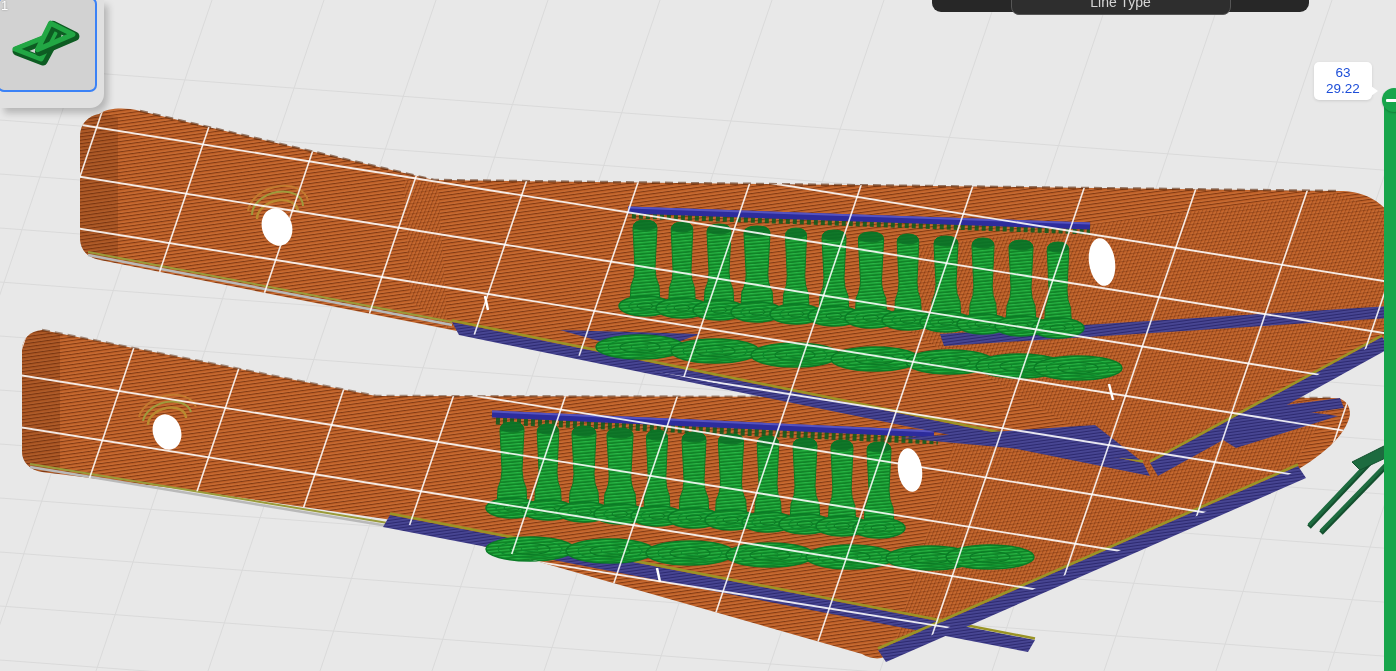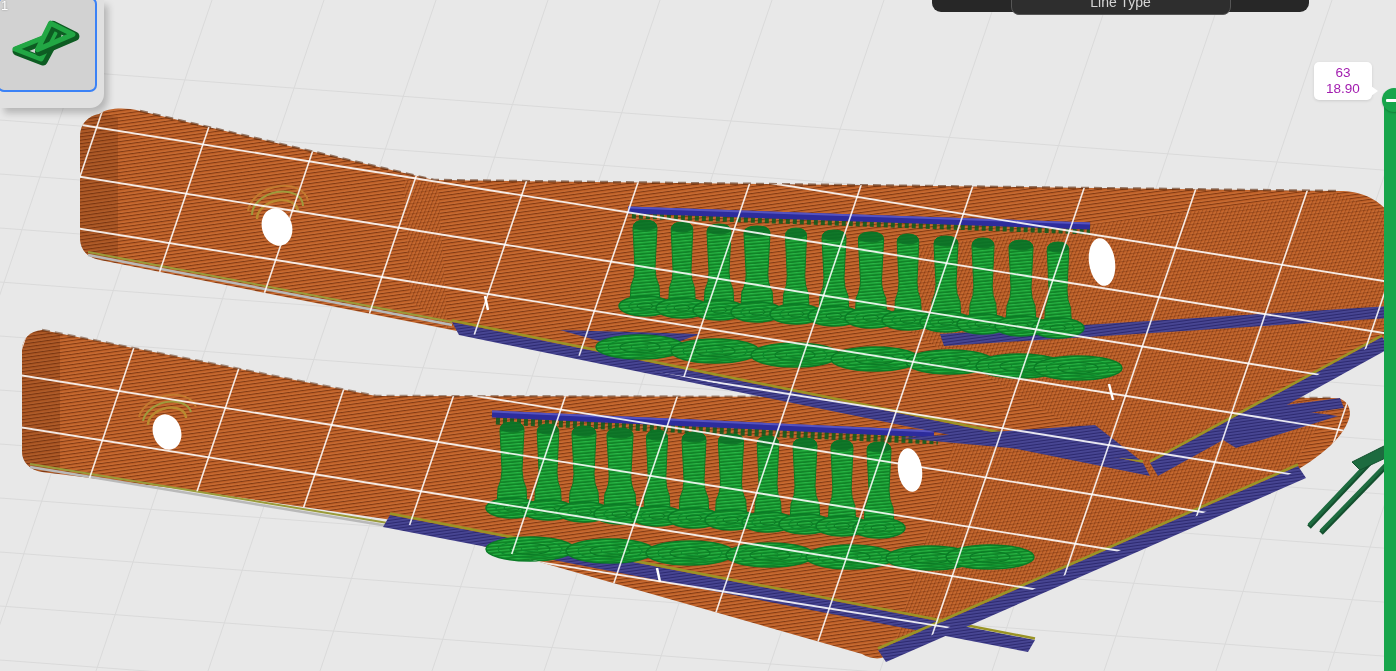--- a/index.html
+++ b/index.html
@@ -22,21 +22,21 @@
   
   .slider-track{position:absolute;right:0;top:96px;width:12px;height:575px;
     background:#18a54b;z-index:25;cursor:pointer;}
   .slider-handle{position:absolute;right:-10px;top:88px;width:24px;height:24px;
     border-radius:50%;background:#18a54b;z-index:26;cursor:grab;
     box-shadow:0 1px 2px rgba(0,0,0,.25);}
   .slider-handle .minus{position:absolute;left:4px;top:10.5px;width:11px;height:3px;
     background:#ffffff;border-radius:1px;}
   .layer-tooltip{position:absolute;right:24px;top:62px;width:48px;padding:3px 5px;
     background:#ffffff;border-radius:5px;z-index:27;text-align:center;
-    color:#a21caf;font-size:13.5px;line-height:1.2;box-shadow:0 1px 3px rgba(0,0,0,.12);}
+    color:#1d4ed8;font-size:13.5px;line-height:1.2;box-shadow:0 1px 3px rgba(0,0,0,.12);}
   .layer-tooltip .tail{position:absolute;right:-6px;top:24px;width:0;height:0;
     border-top:5px solid transparent;border-bottom:5px solid transparent;
     border-left:7px solid #ffffff;}
 </style>
 </head>
 <body>
 
 <svg class="viewport" width="1396" height="671" viewBox="0 0 1396 671">
   <defs>
     <pattern id="orangeHatch" width="5" height="3.4" patternUnits="userSpaceOnUse" patternTransform="rotate(-8)">
@@ -302,15 +302,15 @@
   </svg>
   <span class="plate-num">1</span>
 </div>
 
 <div class="slider-track"></div>
 <div class="slider-handle">
   <span class="minus"></span>
 </div>
 <div class="layer-tooltip">
   <div>63</div>
-  <div>18.90</div>
+  <div>29.22</div>
   <span class="tail"></span>
 </div>
 
 </body></html>

